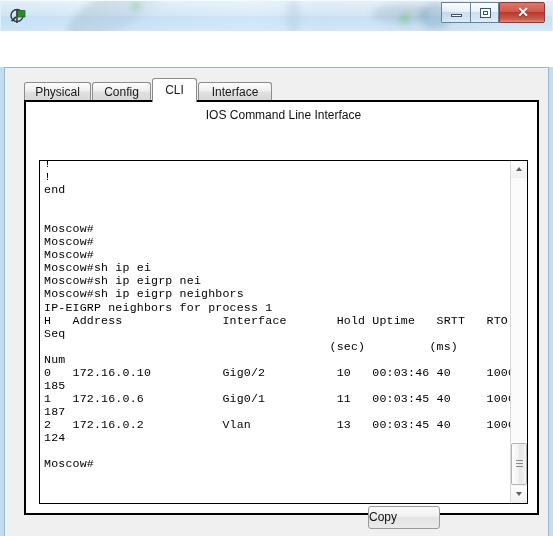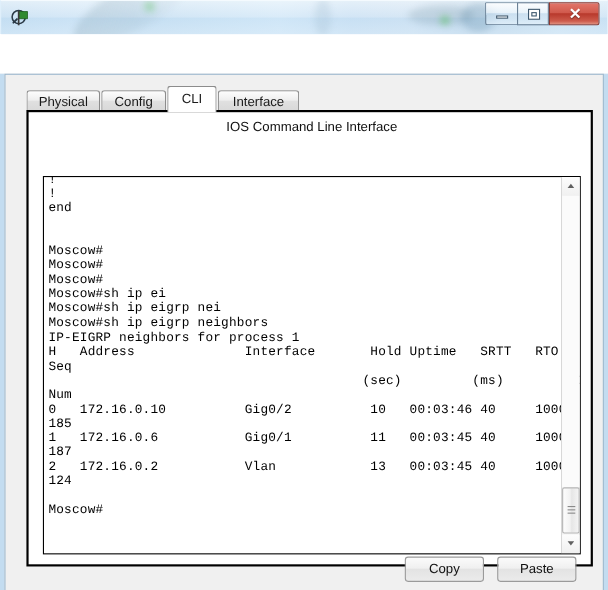--- a/index.html
+++ b/index.html
@@ -321,21 +321,21 @@
   }
 
   
   .dlgbtn {
     position: absolute;
     height: 23px;
     box-sizing: border-box;
     border: 1px solid #9a9a9a;
     border-radius: 3px;
     background: linear-gradient(to bottom, #fbfbfb 0%, #f0f0f0 45%, #e3e3e3 50%, #ebebeb 100%);
-    text-align: center;
+    text-align: left;
     line-height: 21px;
     font-size: 12px;
     color: #101010;
     cursor: default;
   }
   #btn-copy { left: 363px; top: 438px; width: 72px; }
   #btn-paste { left: 447px; top: 438px; width: 72px; }
 
   
   #top-check-wrap {
@@ -450,21 +450,20 @@
             </div>
             <div class="sbarrow" id="sb-down">
               <span class="tri"></span>
             </div>
           </div>
         </div>
 
       </div>
 
       <div class="dlgbtn" id="btn-copy">Copy</div>
-      <div class="dlgbtn" id="btn-paste">Paste</div>
 
       <div id="top-check-wrap">
         <span id="top-checkbox"></span>
         <span id="top-check-label">Top</span>
       </div>
 
     </div>
   </div>
 
 </div>

